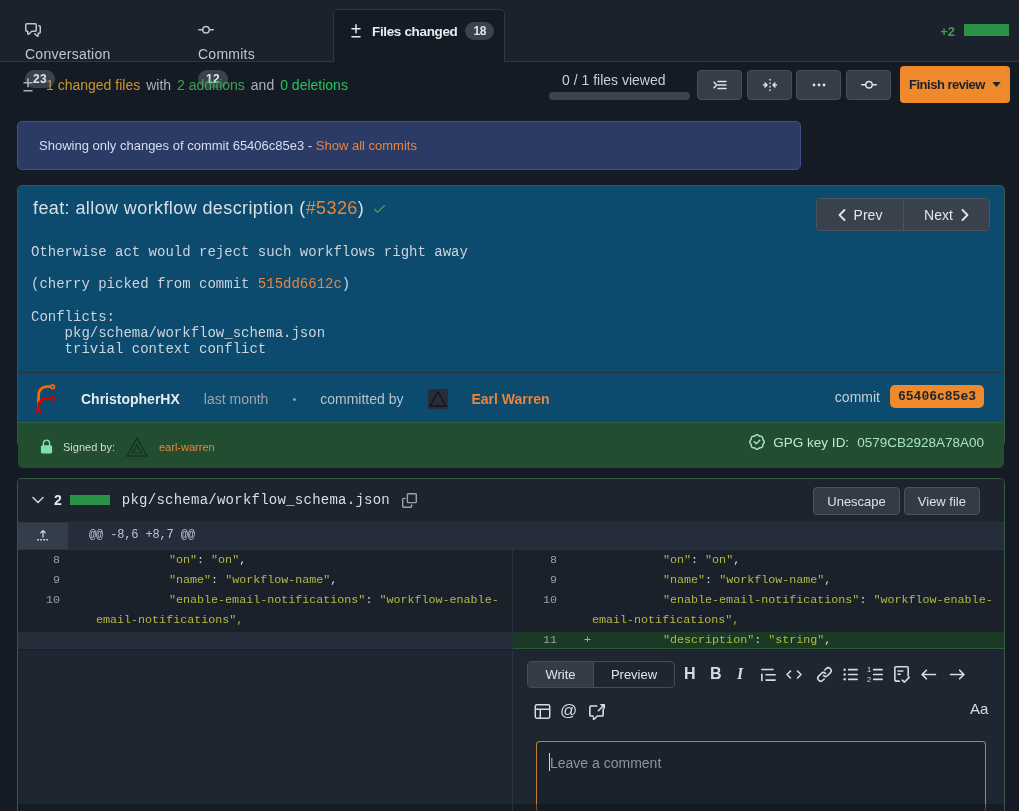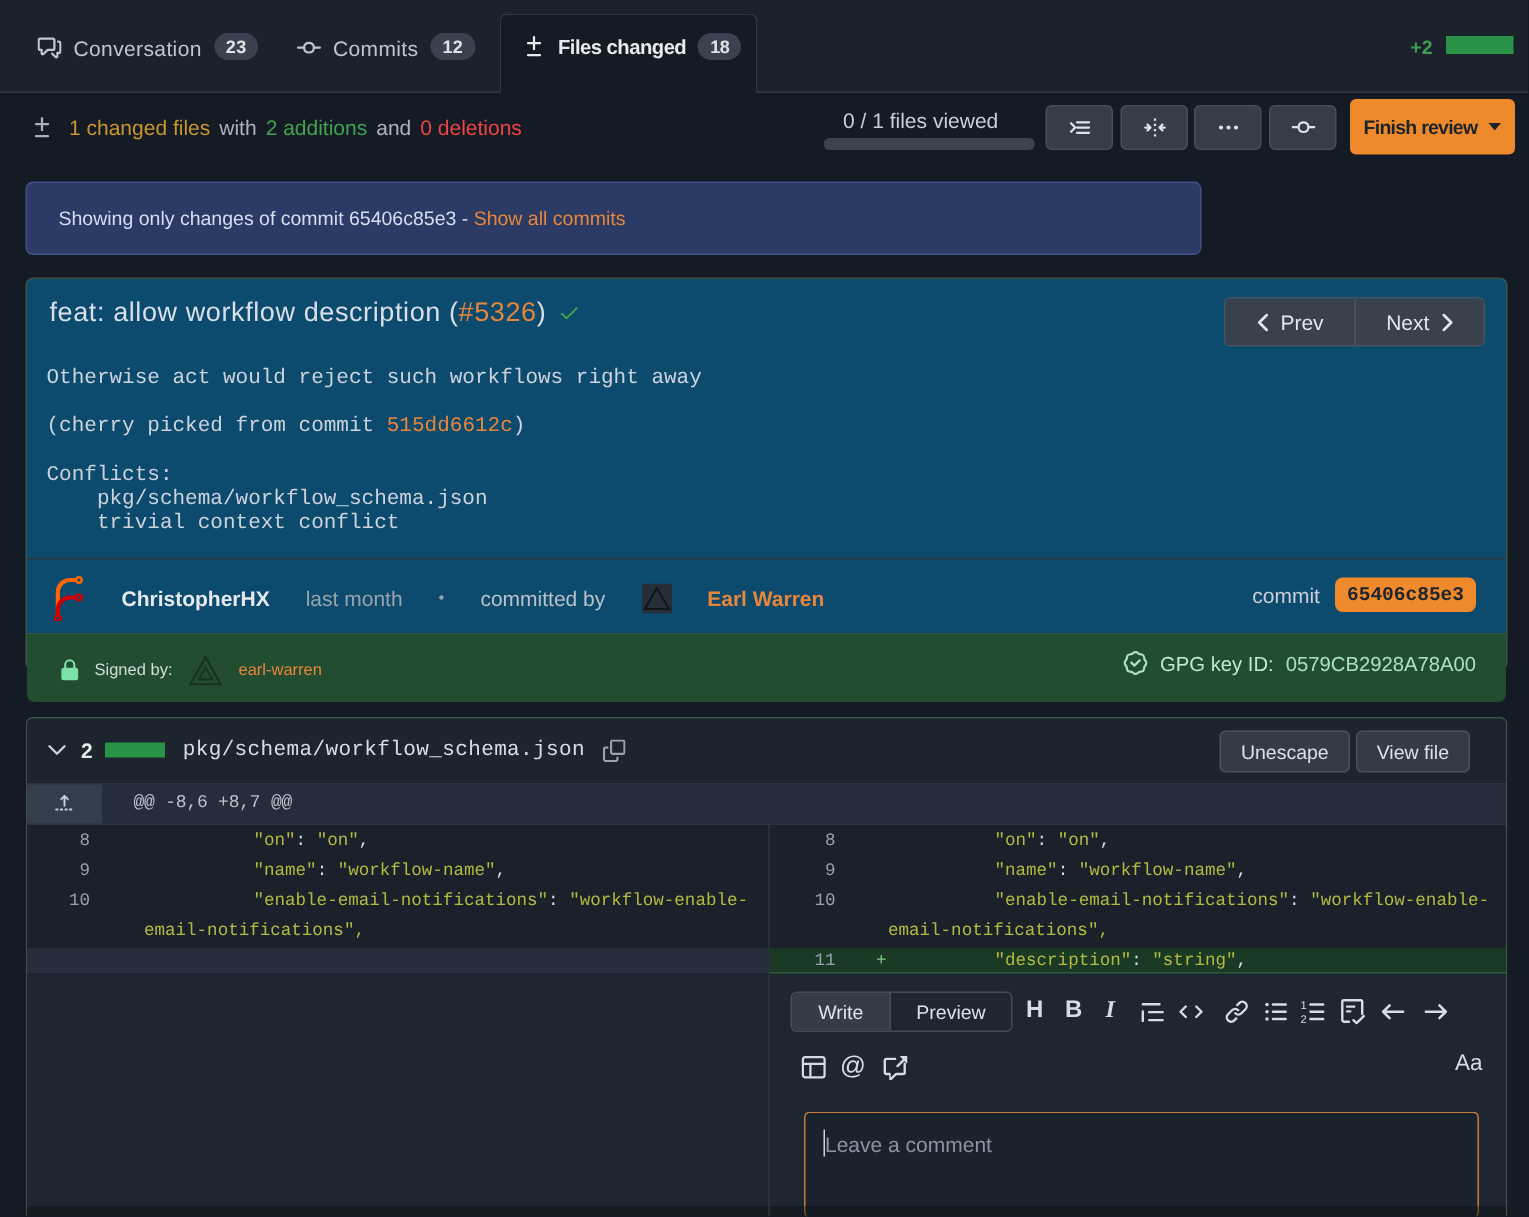--- a/index.html
+++ b/index.html
@@ -3,32 +3,32 @@
 <meta charset="utf-8">
 <style>
 * { margin:0; padding:0; box-sizing:border-box; }
 html,body { width:1019px; height:811px; overflow:hidden; }
 body { background:#151b24; font-family:"Liberation Sans", sans-serif; position:relative; }
 .abs { position:absolute; }
 svg { display:block; }
 
 
 #strip { position:absolute; left:0; top:0; width:1019px; height:62px; background:#1b222c; border-bottom:1px solid #2f3741; }
-.tab { position:absolute; top:22px; font-size:14px; letter-spacing:0.25px; color:#bfc6ce; display:flex; align-items:flex-end; gap:8px; }
+.tab { position:absolute; top:22px; font-size:14px; letter-spacing:0.25px; color:#bfc6ce; display:flex; align-items:flex-start; gap:8px;flex-direction:column; }
 .badge { background:#3a4250; color:#dfe3e8; font-size:12px; border-radius:10px; padding:2px 8px; font-weight:600; }
 #activetab { position:absolute; left:333px; top:9px; width:172px; height:53px; background:#151b24; border:1px solid #2f3741; border-bottom:none; border-radius:5px 5px 0 0; }
 #activetab .in { position:absolute; left:14px; top:12px; display:flex; align-items:center; gap:8px; font-size:13.5px; letter-spacing:-0.35px; color:#e7eaee; font-weight:700; }
 #plus2 { position:absolute; right:64px; top:24px; font-size:13px; font-weight:700; color:#3f9e52; }
 #greenbar-top { position:absolute; left:964px; top:24px; width:45px; height:12px; background:#2b9348; }
 
 
 #summary { position:absolute; left:20px; top:77px; display:flex; align-items:center; gap:6px; font-size:14px; color:#aab2bc; }
 #summary b.gold { color:#c9952f; font-weight:400; }
 #summary b.grn { color:#3fa352; font-weight:400; }
-#summary b.red { color:#ef4444; font-weight:400; }
+#summary b.red { color:#22c55e; font-weight:400; }
 #viewedtxt { position:absolute; left:562px; top:72px; font-size:14px; color:#c9cfd7; }
 #viewedbar { position:absolute; left:549px; top:92px; width:141px; height:8px; border-radius:4px; background:#3c434d; }
 .icobtn { position:absolute; top:70px; width:45px; height:30px; background:#353d48; border:1px solid #464f5b; border-radius:4px; display:flex; align-items:center; justify-content:center; color:#dde2e8; }
 #finish { position:absolute; left:900px; top:66px; width:110px; height:37px; background:#ee8a2c; border-radius:4px; display:flex; align-items:center; justify-content:center; gap:7px; color:#1d232b; font-size:13px; font-weight:700; letter-spacing:-0.5px; }
 
 
 #banner { position:absolute; left:17px; top:121px; width:784px; height:49px; background:#2c3a66; border:1px solid #42518a; border-radius:5px; }
 #banner .in { position:absolute; left:21px; top:16px; font-size:13px; color:#d6ddf2; }
 a.orange { color:#e8863b; text-decoration:none; }
 

